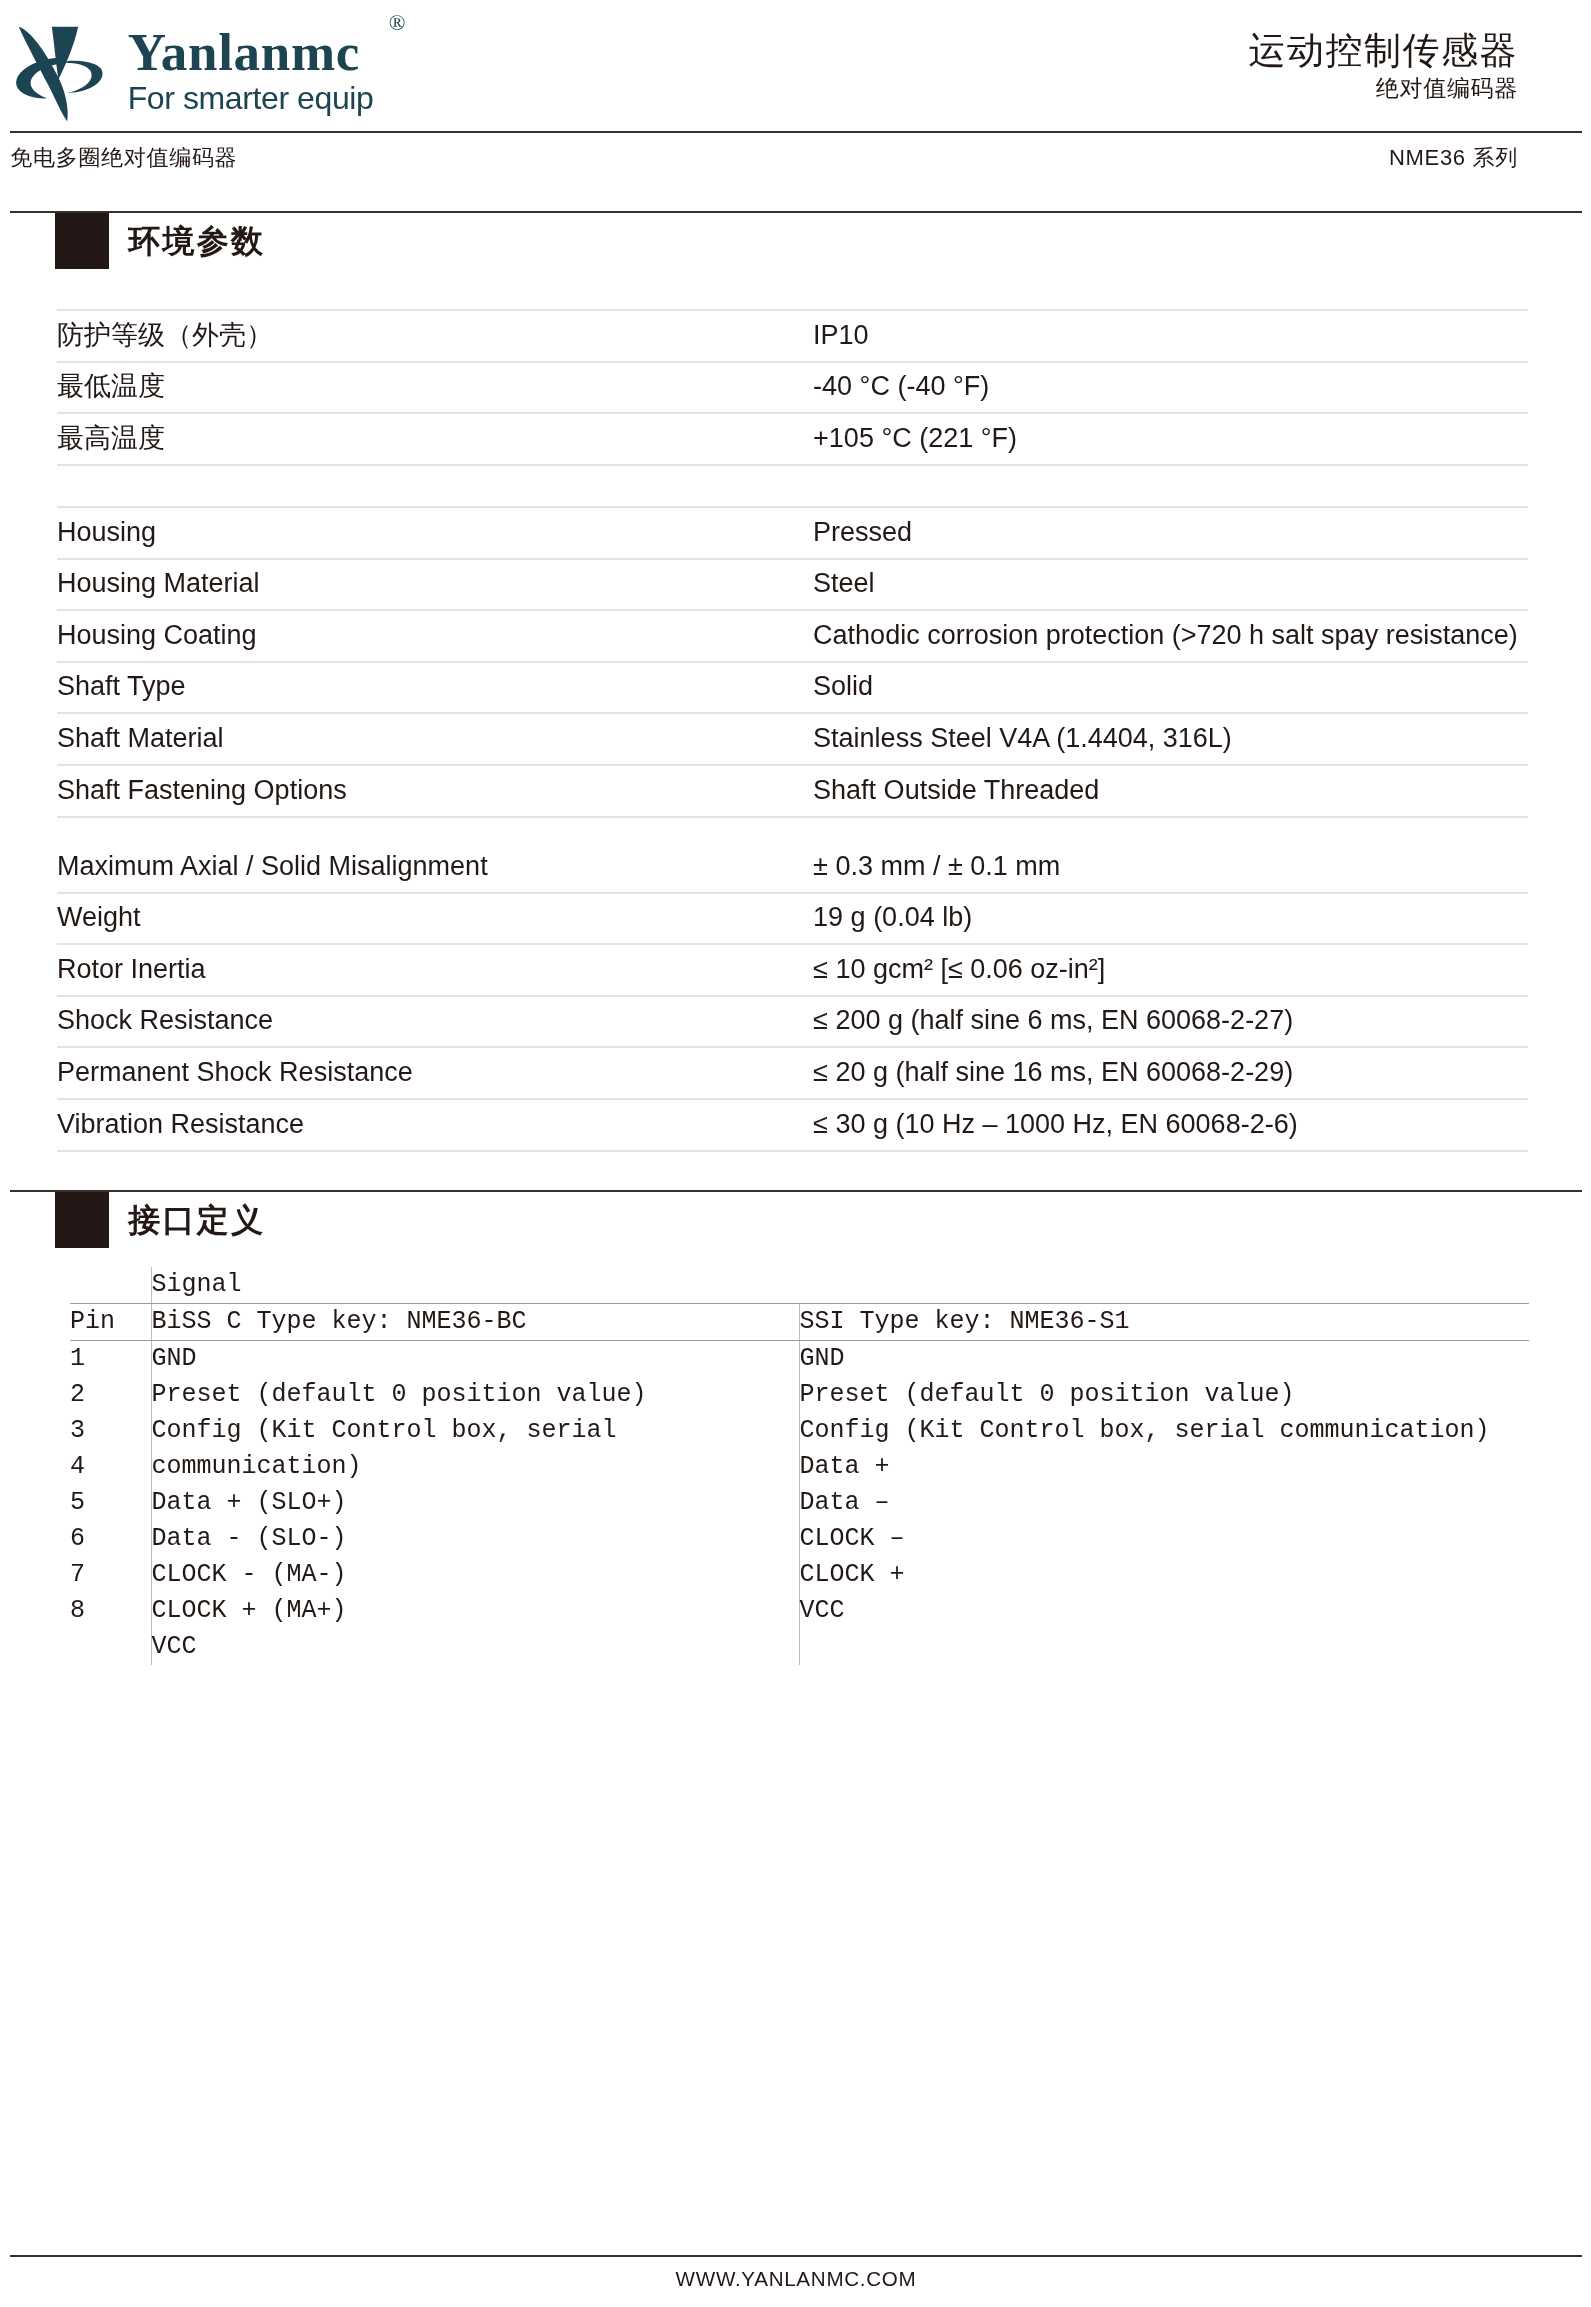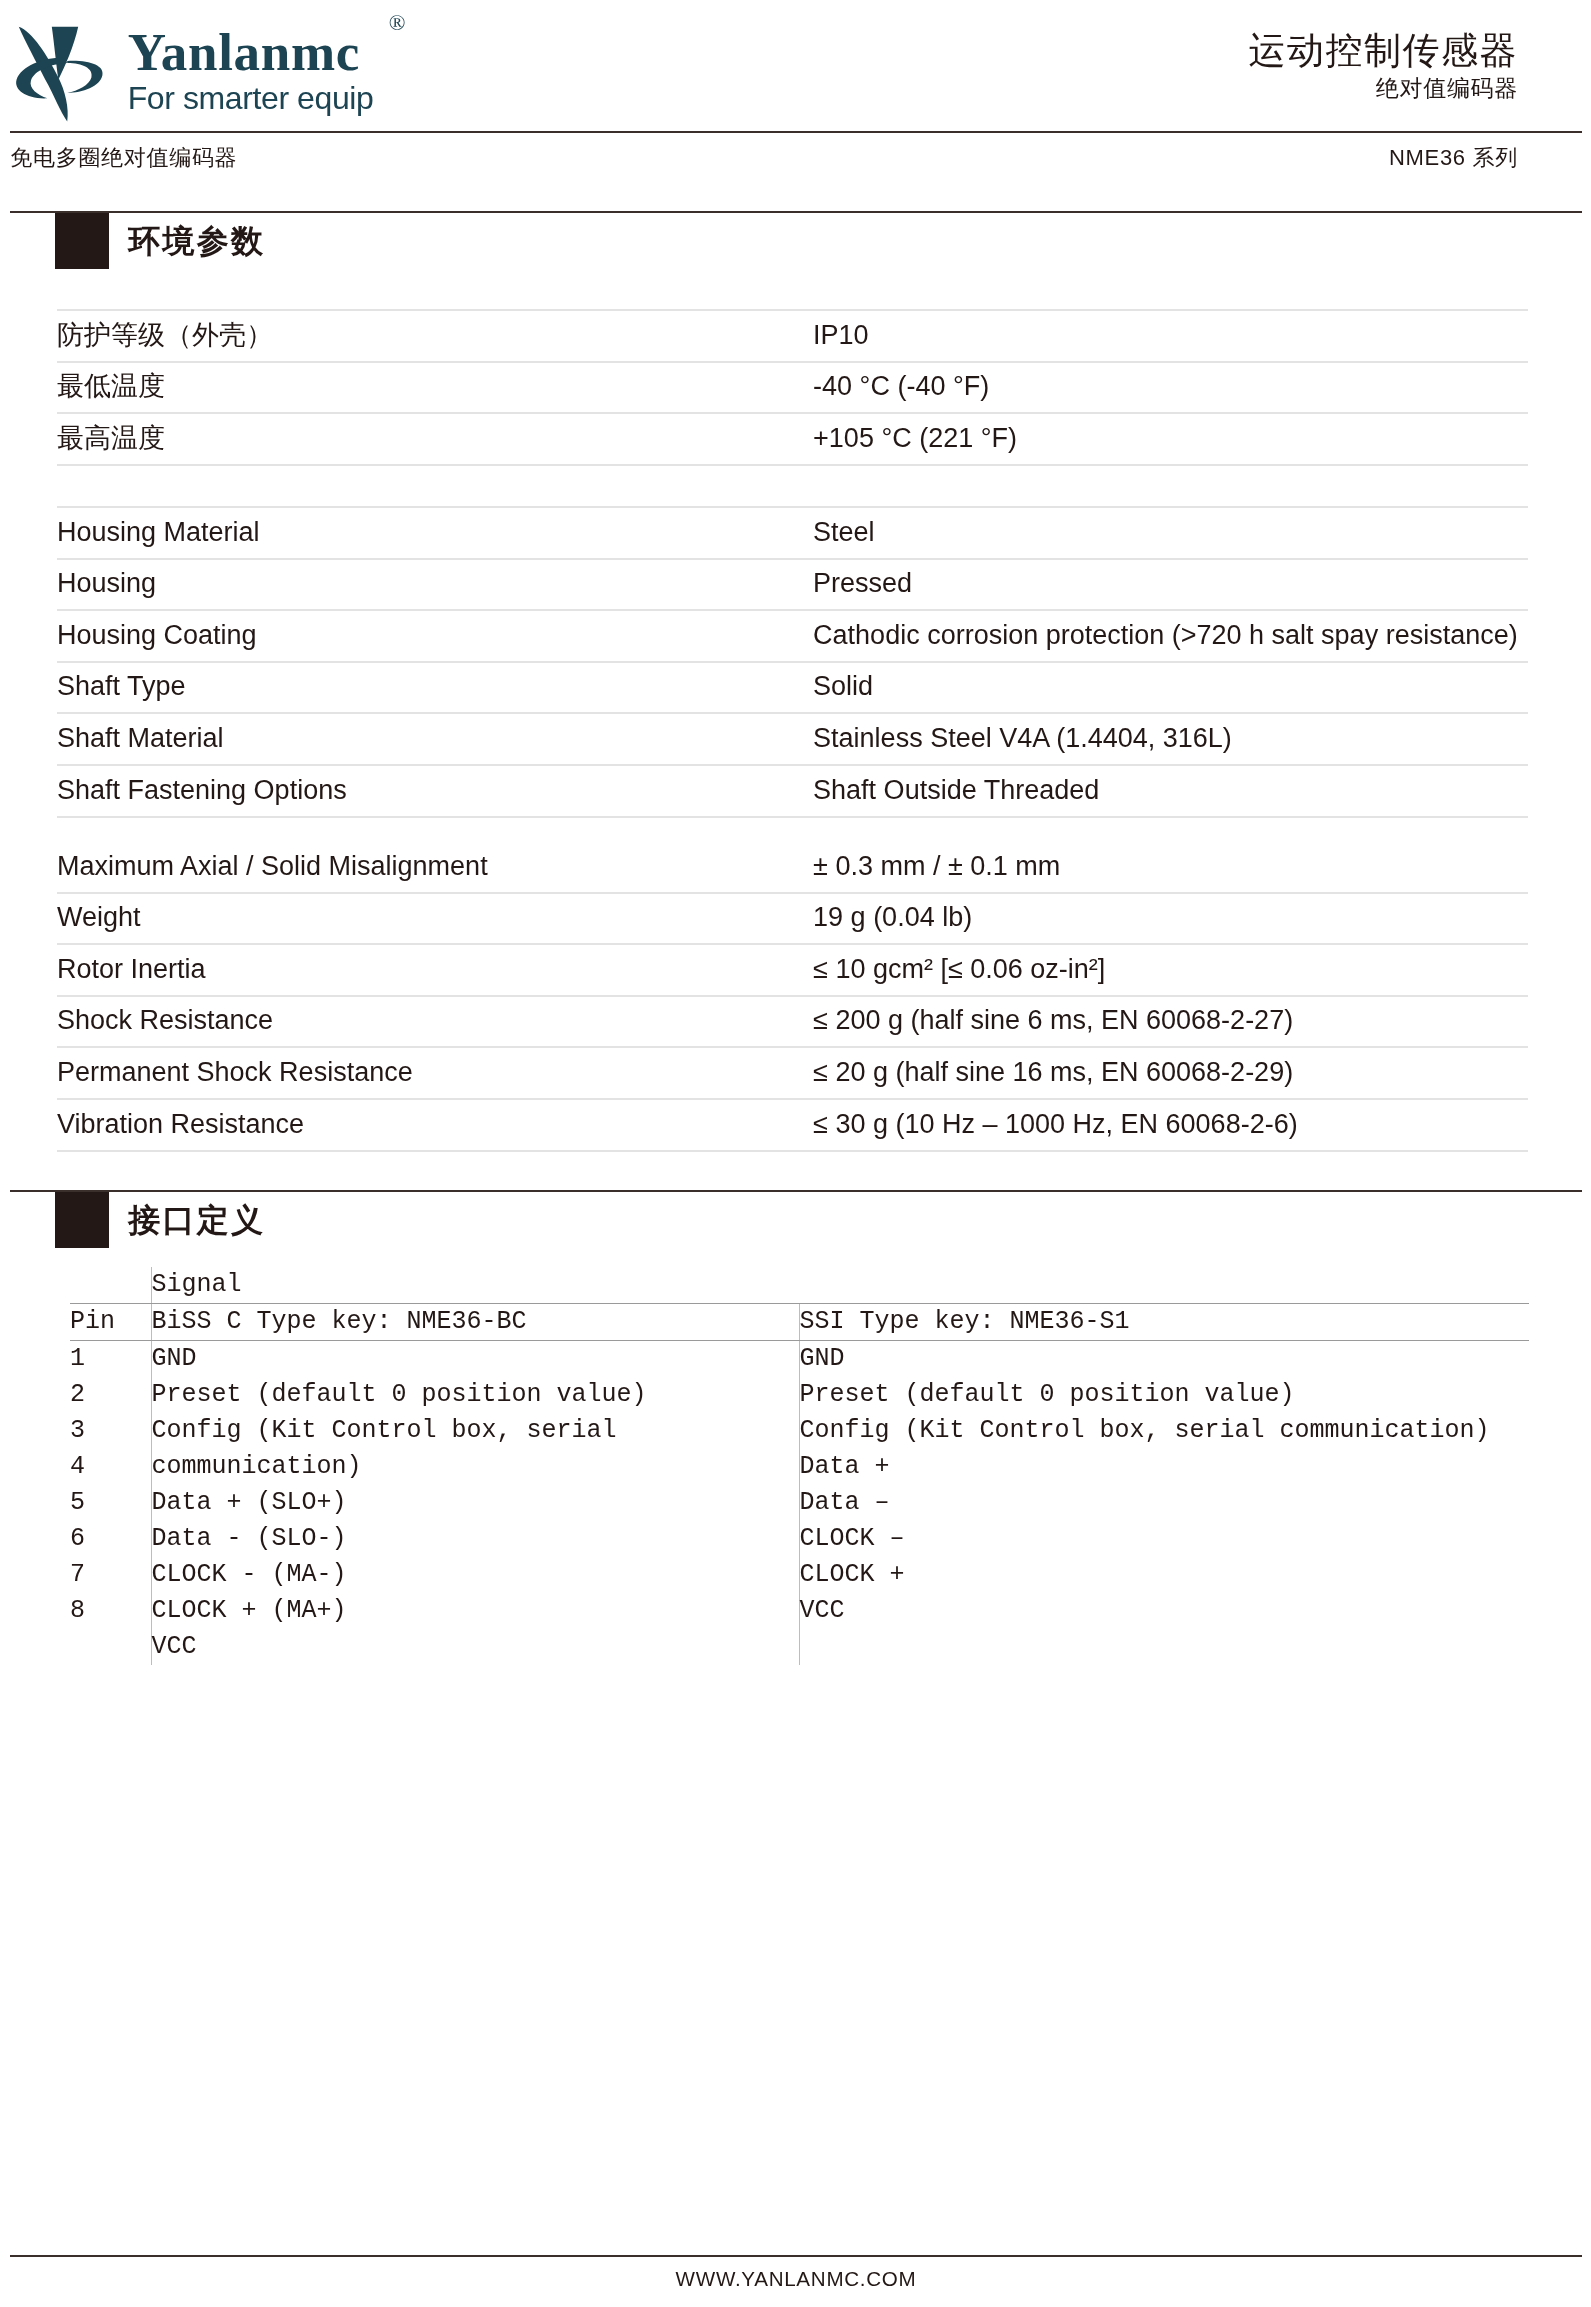--- a/index.html
+++ b/index.html
@@ -237,26 +237,26 @@
           <td class="v">+105 °C (221 °F)</td>
         </tr>
       </tbody>
     </table>
   </div>
 
   <div class="section">
     <table class="spec">
       <tbody>
         <tr>
+          <td class="k">Housing</td>
+          <td class="v">Pressed</td>
+        </tr>
+        <tr>
           <td class="k">Housing Material</td>
           <td class="v">Steel</td>
-        </tr>
-        <tr>
-          <td class="k">Housing</td>
-          <td class="v">Pressed</td>
         </tr>
         <tr>
           <td class="k">Housing Coating</td>
           <td class="v">Cathodic corrosion protection (&gt;720 h salt spay resistance)</td>
         </tr>
         <tr>
           <td class="k">Shaft Type</td>
           <td class="v">Solid</td>
         </tr>
         <tr>

